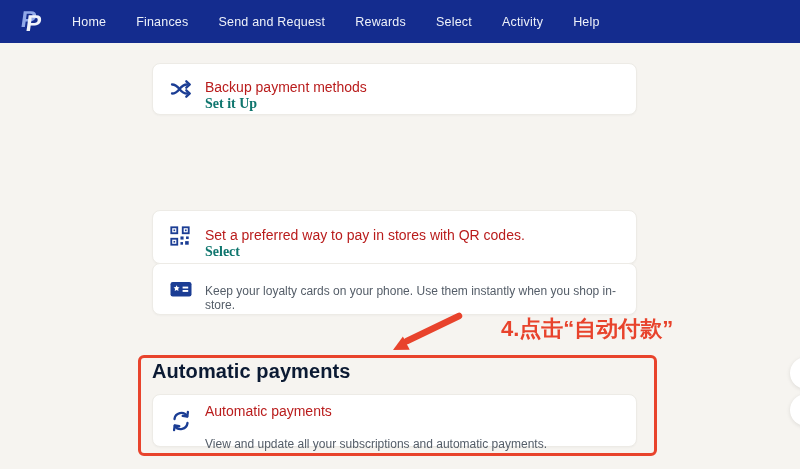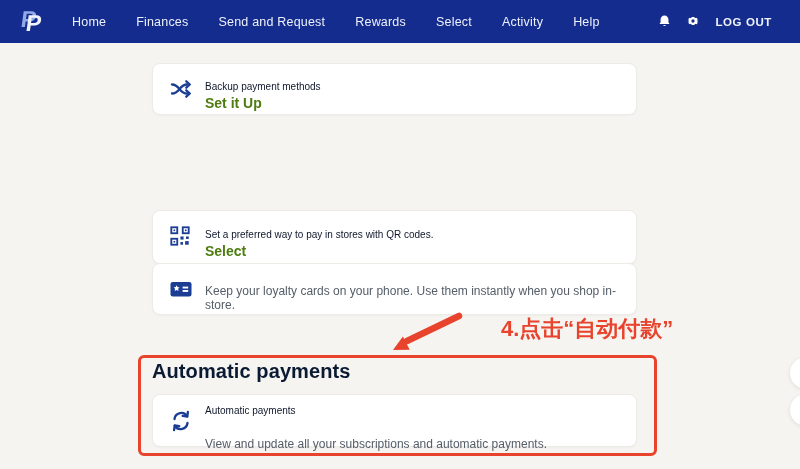--- a/index.html
+++ b/index.html
@@ -34,22 +34,22 @@
   
   .main { position: absolute; top: 43px; left: 0; width: 800px; height: 426px; }
   .card {
     position: absolute; left: 152px; width: 485px;
     background: #FFFFFF; border: 1px solid #EDEBE6; border-radius: 8px;
     box-shadow: 0 1px 2px rgba(0,0,0,.03);
     display: flex; align-items: center; gap: 12px; padding: 0 16px;
     cursor: pointer;
   }
   .card-icon { flex: 0 0 24px; width: 24px; height: 24px; }
-  .card-title { font-size: 10px; font-weight: 500; color: #0f172a; line-height: 16px; margin-top: 12px; }
-  .card-link  { font-size: 14px; font-weight: 700; color: #4d7c0f; line-height: 17px; cursor: pointer; }
+  .card-title { font-size: 14px; font-weight: 500; color: #b91c1c; line-height: 16px; margin-top: 12px; }
+  .card-link  { font-size: 14px; font-weight: 700; color: #0f766e; line-height: 17px; cursor: pointer; font-family: Liberation Serif, serif; }
   .card-desc  { font-size: 12px; color: #545D68; line-height: 14px; margin-top: 18px; }
   .section-heading {
     position: absolute; left: 152px;
     font-size: 20px; font-weight: 700; color: #0B1A33; letter-spacing: .1px;
   }
   
   .red-rect {
     position: absolute; left: 138px; top: 312px; width: 519px; height: 101px;
     border: 3px solid #E8432C; border-radius: 6px; pointer-events: none;
   }
@@ -73,33 +73,20 @@
   </div>
   <nav class="nav-items">
     <a>Home</a>
     <a>Finances</a>
     <a>Send and Request</a>
     <a>Rewards</a>
     <a>Select</a>
     <a>Activity</a>
     <a>Help</a>
   </nav>
-  <div class="nav-right">
-    <span class="icon-btn">
-      <svg viewBox="0 0 24 24" width="15" height="15">
-          <path fill="#FFFFFF" d="M12 2.5c-3.6 0-6.3 2.8-6.3 6.3v4.4L4 16h16l-1.7-2.8V8.8c0-3.5-2.7-6.3-6.3-6.3zM9.8 17.5a2.3 2.3 0 0 0 4.4 0h-4.4z"></path>
-        </svg>
-    </span>
-    <span class="icon-btn">
-      <svg viewBox="0 0 24 24" width="14" height="14">
-          <path fill="#FFFFFF" fill-rule="evenodd" d="M12 9.2a2.8 2.8 0 1 1 0 5.6 2.8 2.8 0 0 1 0-5.6zM21.5 12l-2.4-1 .9-2.4-2.3-2.3-2.4 1L14.2 5H9.8L8.7 7.3l-2.4-1L4 8.6l1 2.4-2.5 1 2.5 1-.9 2.4 2.3 2.3 2.4-1 1.1 2.3h4.4l1.1-2.3 2.4 1 2.3-2.3-1-2.4 2.4-1z"></path>
-        </svg>
-    </span>
-    <a class="logout">LOG OUT</a>
-  </div>
 </header>
 
 <main class="main">
 
   <div class="card" style="top:20px;height:52px;">
     <span class="card-icon">
       <svg viewBox="0 0 24 24" width="24" height="24" fill="none" stroke="#1B3D94" stroke-width="2.3" stroke-linecap="round" stroke-linejoin="round">
         <path d="M3 7.5c4 0 5.5 2 7.5 4.5s3.5 4.5 7.5 4.5"></path>
         <path d="M3 16.5c4 0 5.5-2 7.5-4.5S14 7.5 18 7.5"></path>
         <path d="M17.3 4.3 20.8 7.5l-3.5 3.2"></path>

